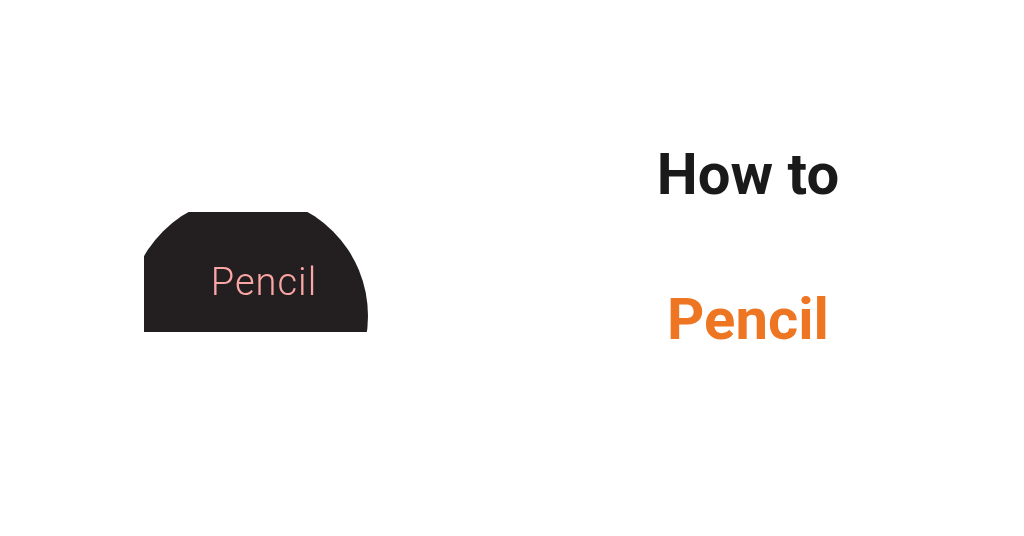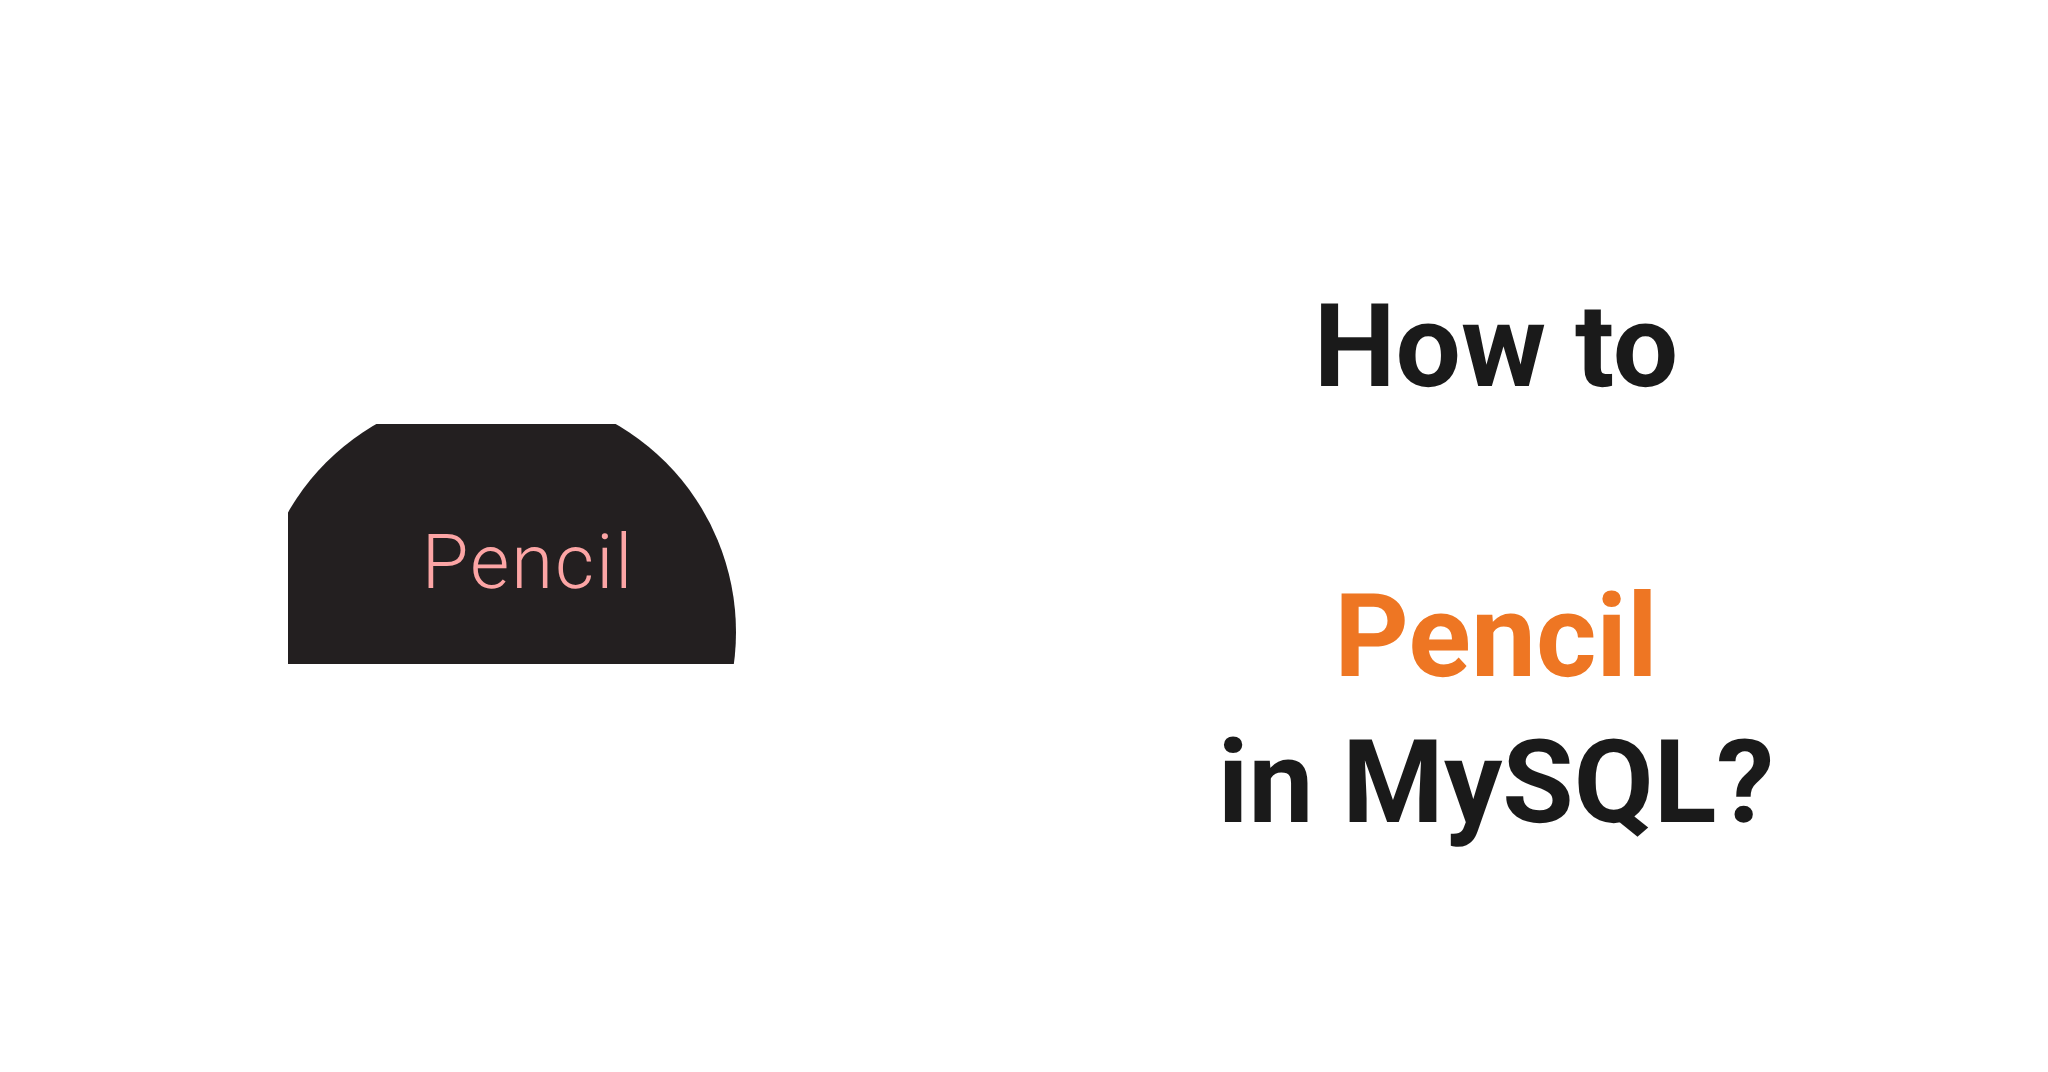--- a/index.html
+++ b/index.html
@@ -76,14 +76,13 @@
 <div class="logo-circle">
   <div class="logo-top">
     <span class="logo-top-text">Pencil</span>
   </div>
 </div>
 
 <div class="heading">
   <span>How to</span><br>
   <br>
   <span class="highlight">Pencil</span><br>
-  <span>in MySQL?</span>
 </div>
 
 </body></html>

